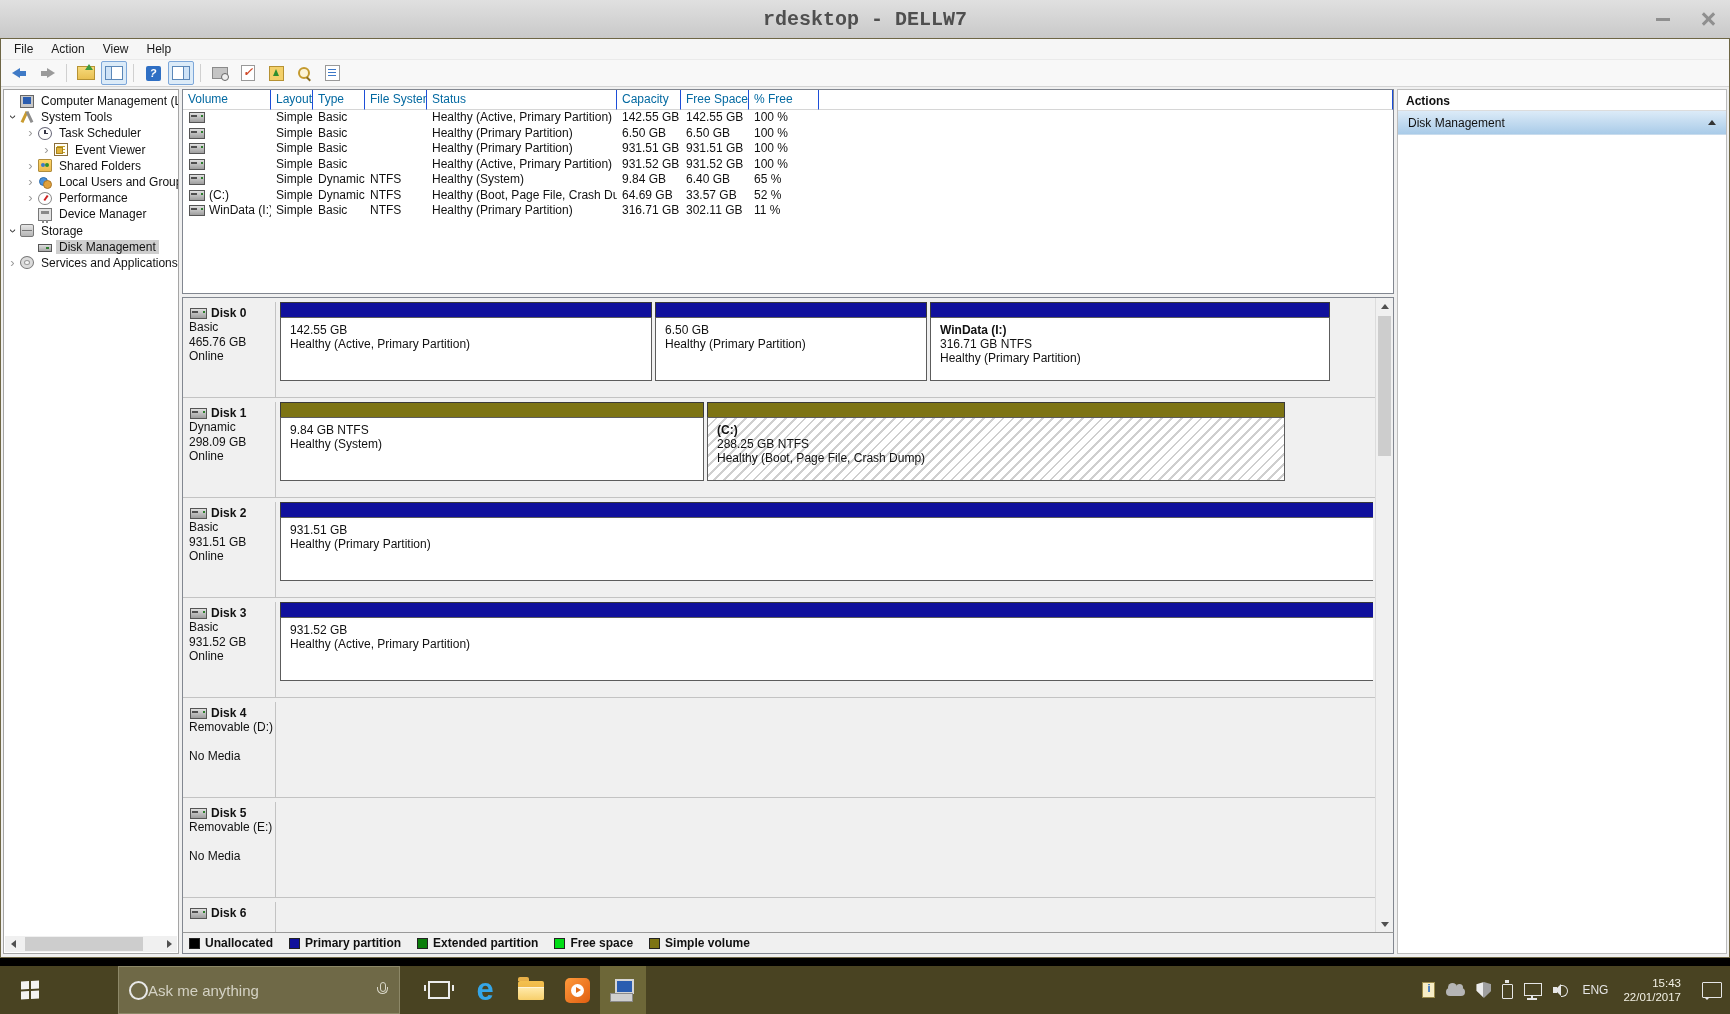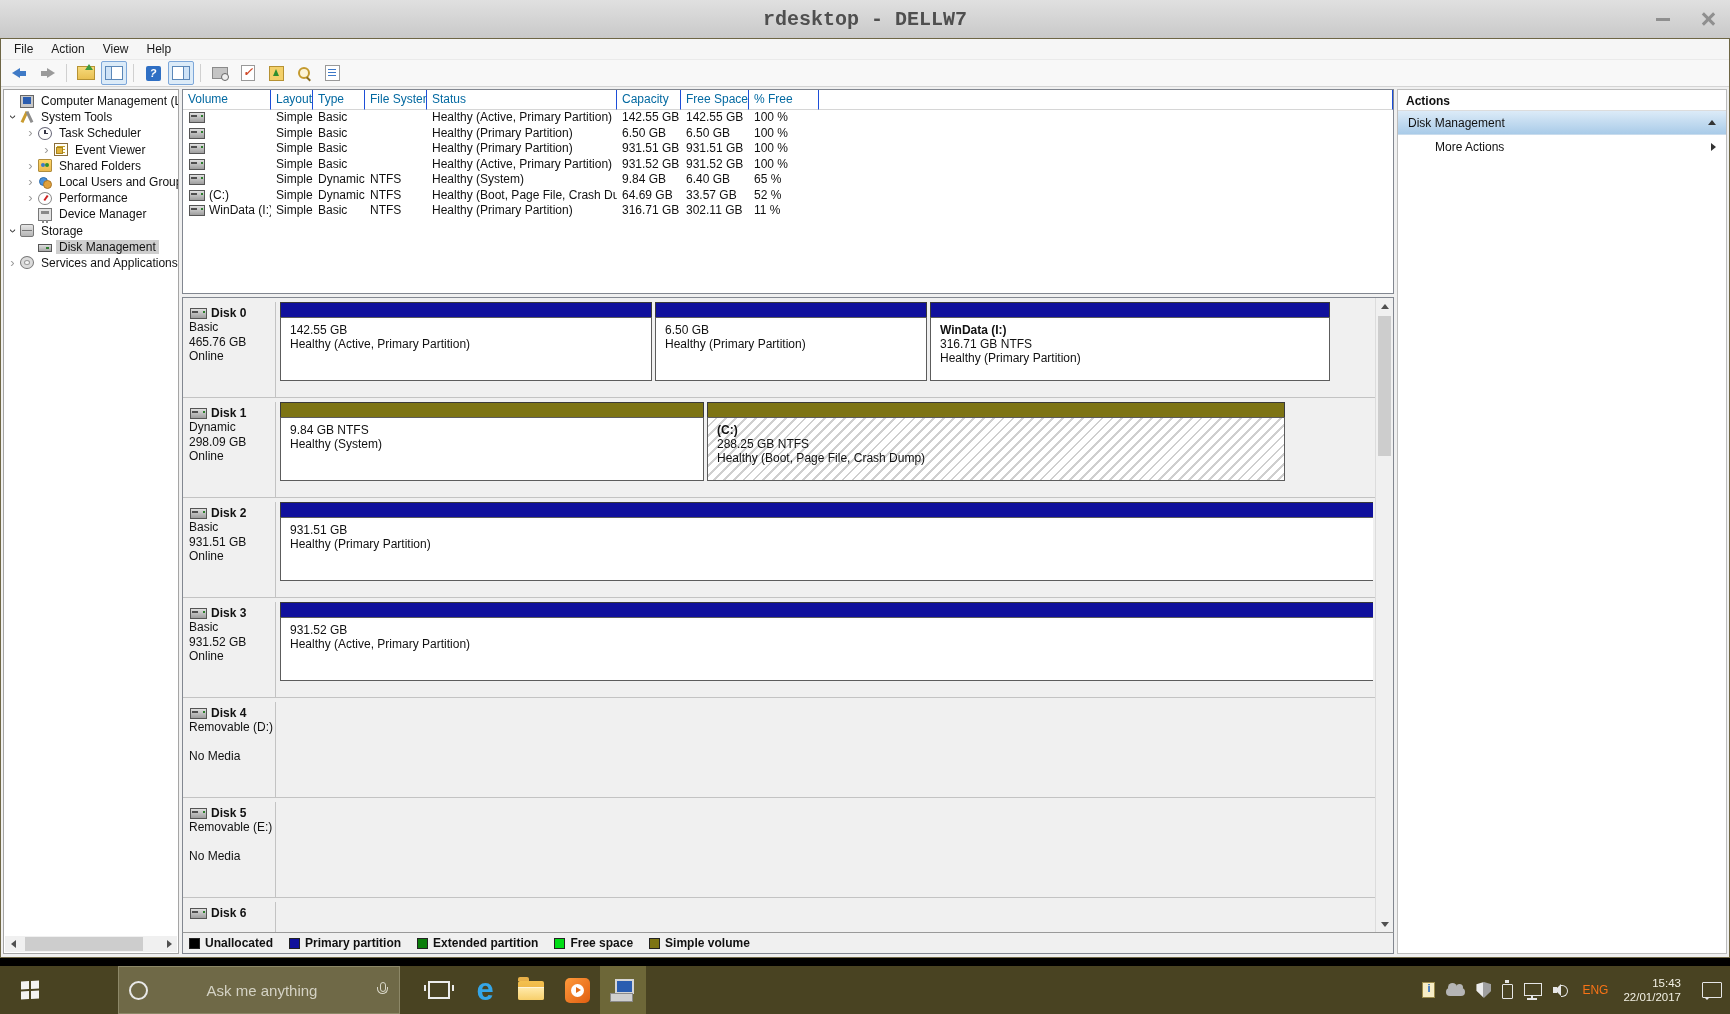--- a/index.html
+++ b/index.html
@@ -160,21 +160,21 @@
   .act-dm{height:23px;background:linear-gradient(#dcebf8,#a9cbe8);display:flex;align-items:center;padding:0 10px;border-bottom:1px solid #c9dced;}
   .act-dm .cap{flex:1;}
   .act-more{height:23px;display:flex;align-items:center;padding:0 10px 0 37px;}
   .act-more .cap{flex:1;}
 
   
   .taskbar{position:absolute;left:0;bottom:0;width:1730px;height:48px;background:#494322;display:flex;align-items:stretch;color:#e9e7da;}
   .tb-start{width:60px;display:flex;align-items:center;justify-content:center;flex:none;}
   .winlogo{display:grid;grid-template-columns:8px 8px;grid-template-rows:8px 8px;gap:1.5px;transform:skewY(-3deg);}
   .winlogo b{background:#f2f2f2;}
-  .tb-search{width:282px;background:#6f6947;border:1px solid #8d8868;display:flex;align-items:center;gap:9px;padding:0 10px;box-sizing:border-box;flex:none;margin:0 0 0 58px;text-align:center;}
+  .tb-search{width:282px;background:#6f6947;border:1px solid #8d8868;display:flex;align-items:center;padding:0 10px;box-sizing:border-box;flex:none;margin:0 0 0 58px;}
   .cortana-ring{width:15px;height:15px;border:2.5px solid #e8e8e8;border-radius:50%;flex:none;}
   .tb-search .ph{flex:1;font-size:15px;color:#d4d2c4;white-space:nowrap;overflow:hidden;}
   .mic{position:relative;width:13px;height:17px;flex:none;}
   .mic::before{content:"";position:absolute;left:4px;top:0;width:4px;height:8px;border:1.5px solid #d9d7c8;border-radius:3px;}
   .mic::after{content:"";position:absolute;left:1px;top:5px;width:9px;height:6px;border:1.5px solid #d9d7c8;border-top:none;border-radius:0 0 7px 7px;}
   .tb-apps{display:flex;margin-left:16px;}
   .tb-app{width:46px;display:flex;align-items:center;justify-content:center;flex:none;}
   .tb-app.active{background:#6d6738;}
   .tv{width:18px;height:14px;border:2px solid #ececec;position:relative;}
   .tv::before{content:"";position:absolute;left:-6px;top:2px;width:2px;height:6px;background:#ececec;}
@@ -200,21 +200,21 @@
     clip-path:polygon(50% 0,100% 14%,100% 55%,50% 100%,0 55%,0 14%);}
   .usb{width:9px;height:13px;border:1.5px solid #e6e6e6;border-radius:1px;position:relative;margin-top:2px;}
   .usb::before{content:"";position:absolute;top:-5px;left:1.5px;width:4px;height:3.5px;background:#e6e6e6;}
   .net{width:16px;height:11px;border:1.5px solid #e6e6e6;position:relative;margin-top:-2px;}
   .net::before{content:"";position:absolute;left:6px;bottom:-4px;width:2px;height:3px;background:#e6e6e6;}
   .net::after{content:"";position:absolute;left:2px;bottom:-5px;width:10px;height:1.5px;background:#e6e6e6;}
   .spk{position:relative;width:18px;height:15px;}
   .spk::before{content:"";position:absolute;left:0;top:4.5px;width:4px;height:6px;background:#e6e6e6;}
   .spk::after{content:"";position:absolute;left:2px;top:1.5px;border-top:6px solid transparent;border-bottom:6px solid transparent;border-right:6px solid #e6e6e6;}
   .spk .wav{position:absolute;right:3px;top:2.5px;width:6px;height:10px;border:1.5px solid #e6e6e6;border-left:none;border-radius:0 8px 8px 0;}
-  .lang{font-size:12px;color:#f97316;}
+  .lang{font-size:12px;color:#e5e5e5;}
   .clk{text-align:right;font-size:11.5px;line-height:14px;color:#f2f0e4;margin:0 4px;}
   .ac{width:18px;height:14px;border:1.5px solid #e6e6e6;border-radius:1px;position:relative;margin-left:6px;}
   .ac::after{content:"";position:absolute;left:1px;bottom:-6px;border:3.5px solid transparent;border-top-color:#e6e6e6;}
 </style>
 </head>
 <body>
 
 <div class="screen">
 
   <div class="outer-tb">
@@ -647,24 +647,20 @@
             </span>
         </div>
       </div>
 
       <div class="actions">
         <div class="act-h">Actions</div>
         <div class="act-dm">
           <span class="cap">Disk Management</span>
           <i class="tri u" style="border-bottom-color:#333"></i>
         </div>
-        <div class="act-more">
-          <span class="cap">More Actions</span>
-          <i class="tri r" style="border-left-color:#333"></i>
-        </div>
       </div>
 
     </div>
   </div>
 
   <div class="taskbar">
     <div class="tb-start">
       <span class="winlogo">
           <b></b>
           <b></b>

